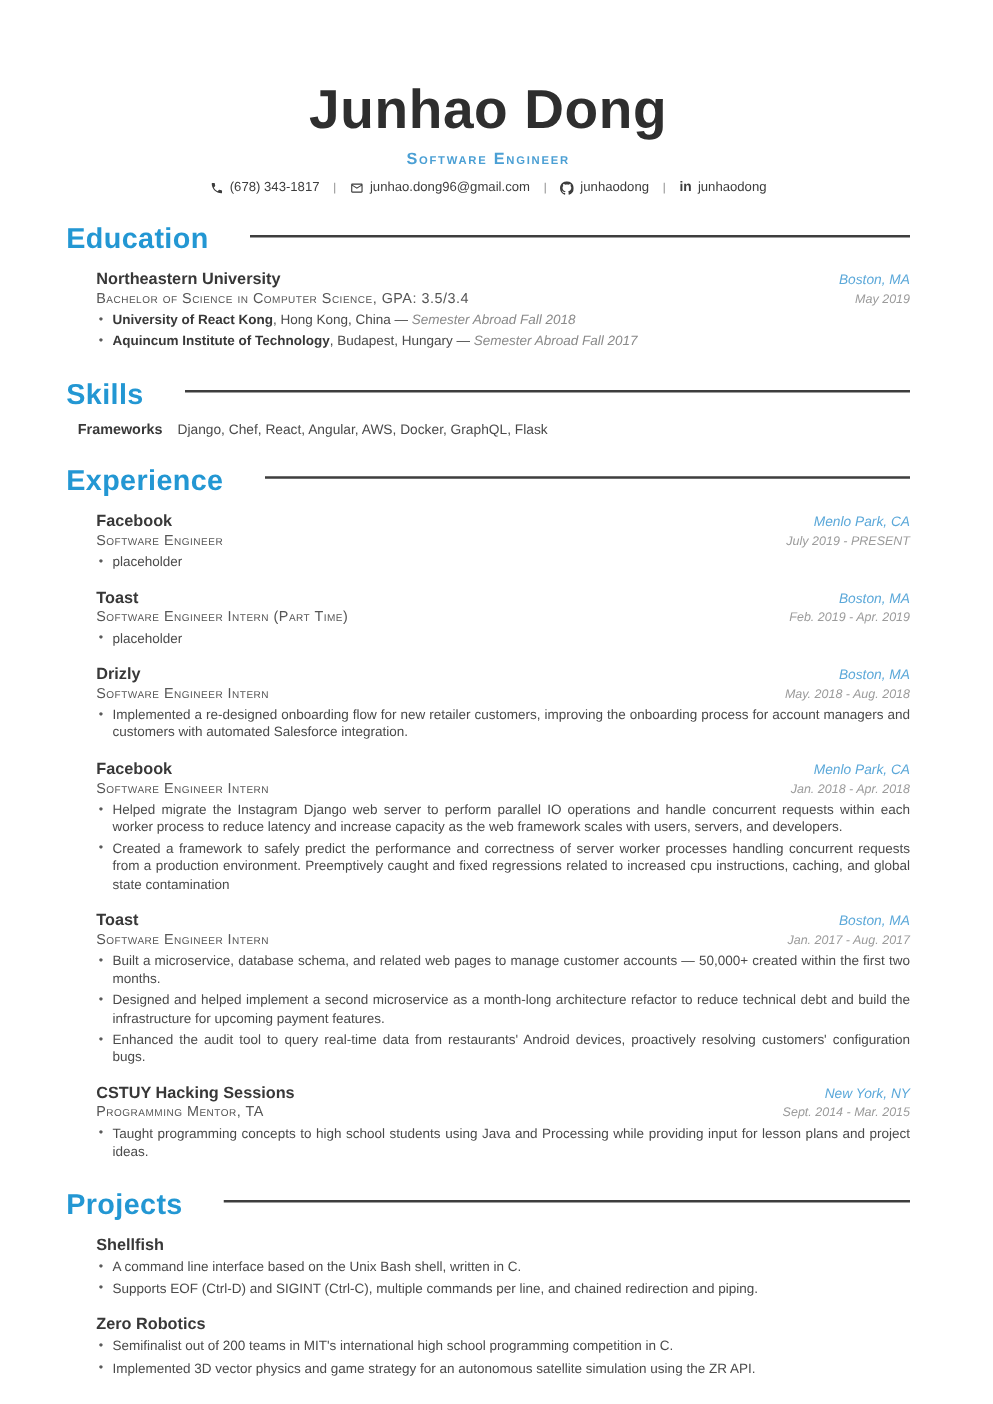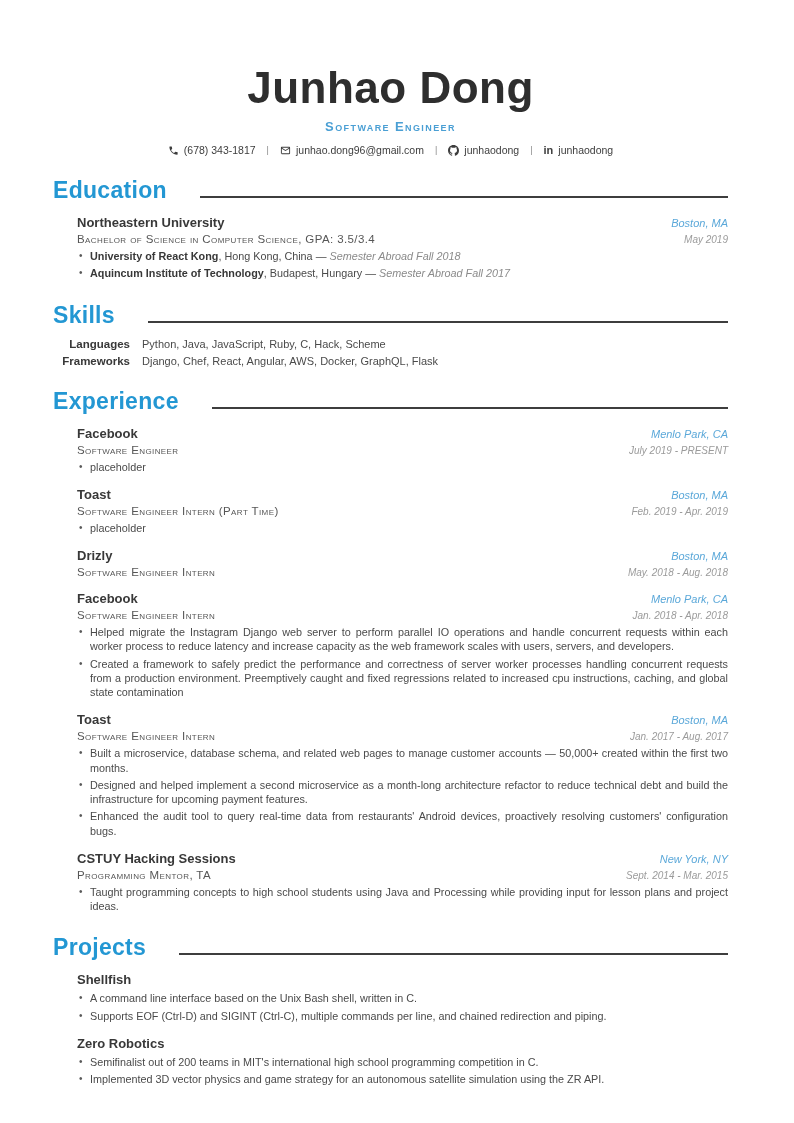--- a/index.html
+++ b/index.html
@@ -69,21 +69,21 @@
     font-weight: 700;
     font-size: 11px;
     color: #3d3d3d;
     line-height: 1;
   }
 
   
   .section { margin-top: 23px; }
   .section-header {
     display: flex;
-    align-items: flex-end;
+    align-items: center;
     margin-bottom: 11px;
     gap: 21px;
   }
   .section-title {
     font-size: 23px;
     font-weight: 700;
     line-height: 1;
     color: #2397d3;
     letter-spacing: 0.3px;
   }
@@ -235,24 +235,20 @@
       </ul>
     </div>
   </div>
 
   <div class="section">
     <div class="section-header">
       <span class="section-title">Skills</span>
       <span class="section-rule"></span>
     </div>
     <div class="skill-row">
-      <span class="skill-label">Languages</span>
-      <span class="skill-value">Python, Java, JavaScript, Ruby, C, Hack, Scheme</span>
-    </div>
-    <div class="skill-row">
       <span class="skill-label">Frameworks</span>
       <span class="skill-value">Django, Chef, React, Angular, AWS, Docker, GraphQL, Flask</span>
     </div>
   </div>
 
   <div class="section">
     <div class="section-header">
       <span class="section-title">Experience</span>
       <span class="section-rule"></span>
     </div>
@@ -287,20 +283,23 @@
 
     <div class="entry">
       <div class="entry-head">
         <span class="company">Drizly</span>
         <span class="location">Boston, MA</span>
       </div>
       <div class="entry-sub">
         <span class="role">Software Engineer Intern</span>
         <span class="dates">May. 2018 - Aug. 2018</span>
       </div>
+      <ul class="bullets">
+        <li>Implemented a re-designed onboarding flow for new retailer customers, improving the onboarding process for account managers and customers with automated Salesforce integration.</li>
+      </ul>
     </div>
 
     <div class="entry">
       <div class="entry-head">
         <span class="company">Facebook</span>
         <span class="location">Menlo Park, CA</span>
       </div>
       <div class="entry-sub">
         <span class="role">Software Engineer Intern</span>
         <span class="dates">Jan. 2018 - Apr. 2018</span>

